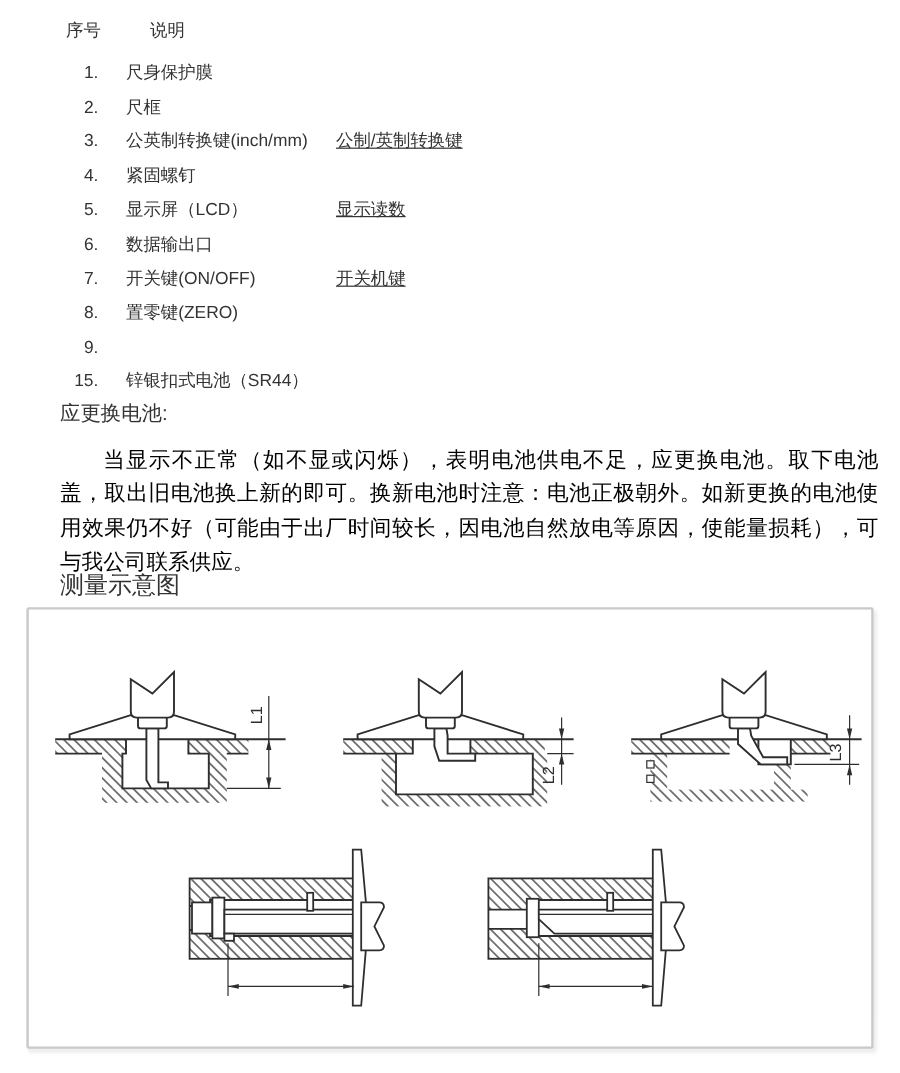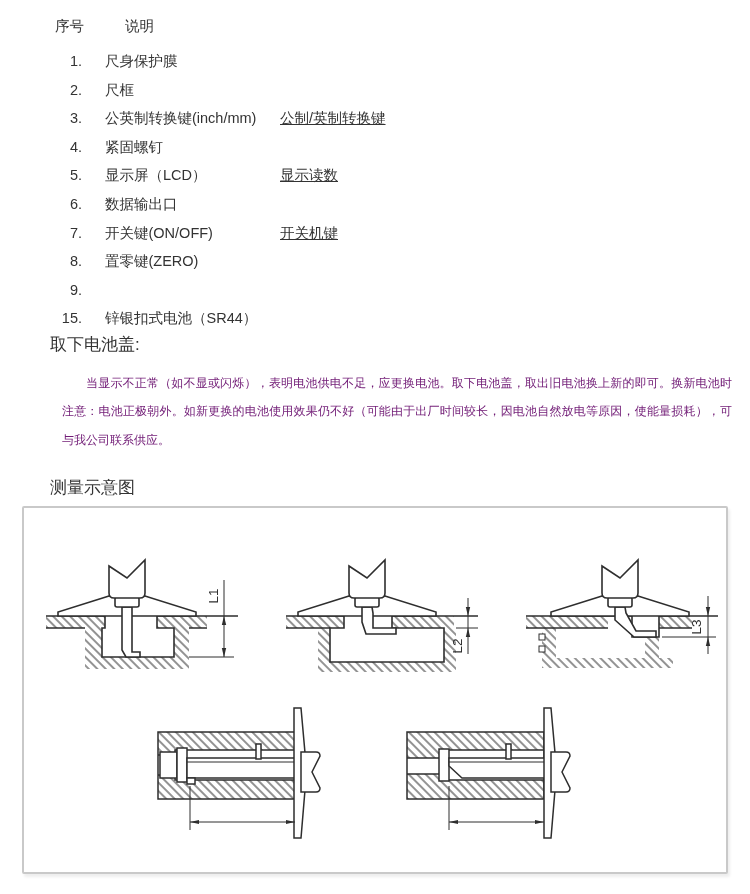--- a/index.html
+++ b/index.html
@@ -15,25 +15,25 @@
   .h-desc{flex:1;}
   .tbl-body{margin-top:15px;}
   .tbl-row{display:flex;height:28.6px;line-height:20px;font-size:14.5px;}
   .c-no{width:32px;text-align:right;}
   .c-name{margin-left:23px;width:175px;}
   .c-desc{flex:1;text-decoration:underline;}
   
   .battery-section{position:absolute;left:50px;top:334px;width:682px;}
   .sec-heading{font-size:17px;font-weight:400;color:#333;margin:0;line-height:22px;}
   .battery-paragraph{
-    margin:13px 0 0 12px;font-size:12px;line-height:28.4px;text-align:justify;
-    text-indent:2em;color:#701a75;
+    margin:13px 0 0 0;font-size:18px;line-height:28.4px;text-align:justify;
+    text-indent:2em;color:#000000;
   }
   
-  .diagram-heading{position:absolute;left:50px;top:477px;font-size:17px;font-weight:400;margin:0;line-height:22px;}
+  .diagram-heading{position:absolute;left:50px;top:477px;font-size:20px;font-weight:400;margin:0;line-height:22px;}
   .diagram-box{
     position:absolute;left:22px;top:506px;width:702px;height:364px;
     border:2px solid #c9c9c9;border-radius:2px;background:#fff;
     box-shadow:2px 3px 3px rgba(0,0,0,0.07);
   }
   .fig{position:absolute;}
   .fig-l1{left:18px;top:42px;}
   .fig-l2{left:258px;top:42px;}
   .fig-l3{left:498px;top:42px;}
   .fig-b1{left:126px;top:194px;}
@@ -96,21 +96,21 @@
       </div>
       <div class="tbl-row">
         <span class="c-no">15.</span>
         <span class="c-name">锌银扣式电池（SR44）</span>
         <span class="c-desc"></span>
       </div>
     </div>
   </div>
 
   <div class="battery-section">
-    <h2 class="sec-heading">取下电池盖:</h2>
+    <h2 class="sec-heading">应更换电池:</h2>
     <p class="battery-paragraph">当显示不正常（如不显或闪烁），表明电池供电不足，应更换电池。取下电池盖，取出旧电池换上新的即可。换新电池时注意：电池正极朝外。如新更换的电池使用效果仍不好（可能由于出厂时间较长，因电池自然放电等原因，使能量损耗），可与我公司联系供应。</p>
   </div>
 
   <h2 class="diagram-heading">测量示意图</h2>
 
   <div class="diagram-box">
 
     <svg class="fig fig-l1" width="215" height="125" viewBox="0 0 215 125">
       <defs>
         <pattern id="hch" width="6" height="6" patternUnits="userSpaceOnUse" patternTransform="rotate(-45)">

